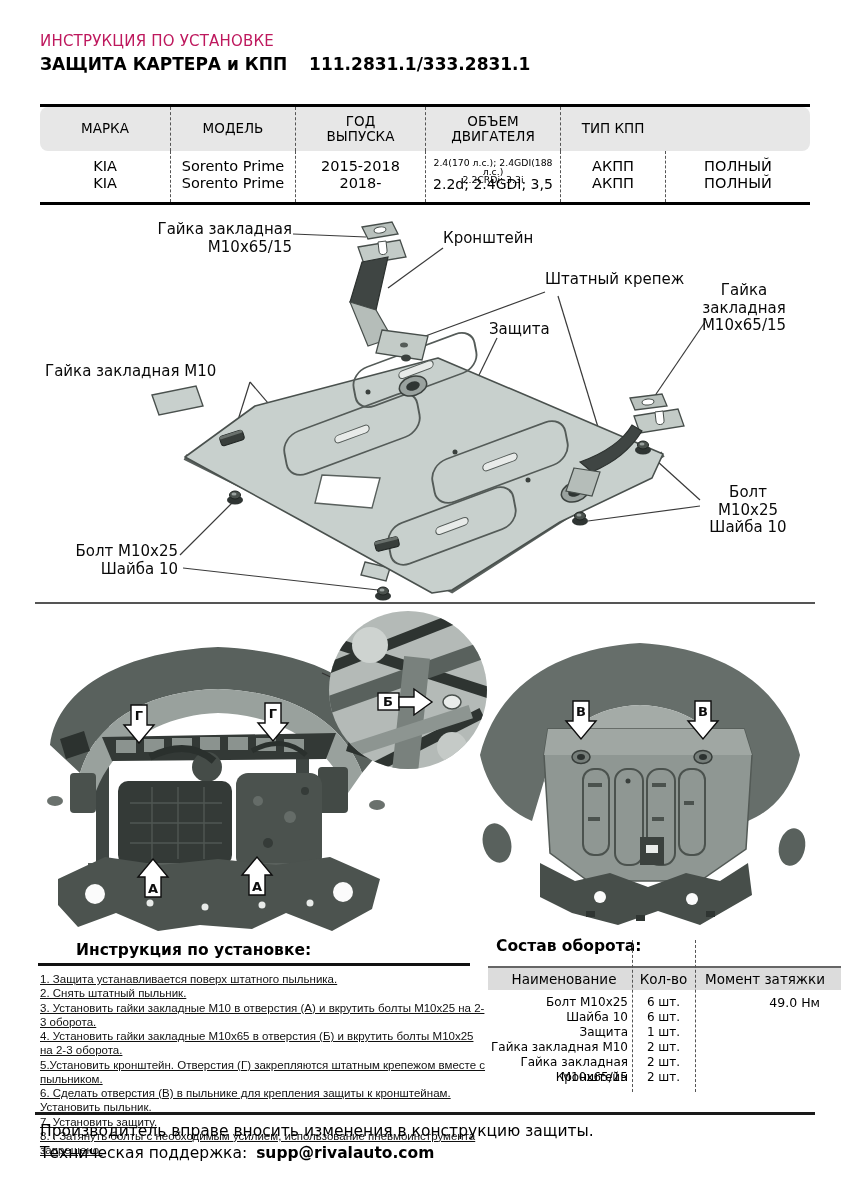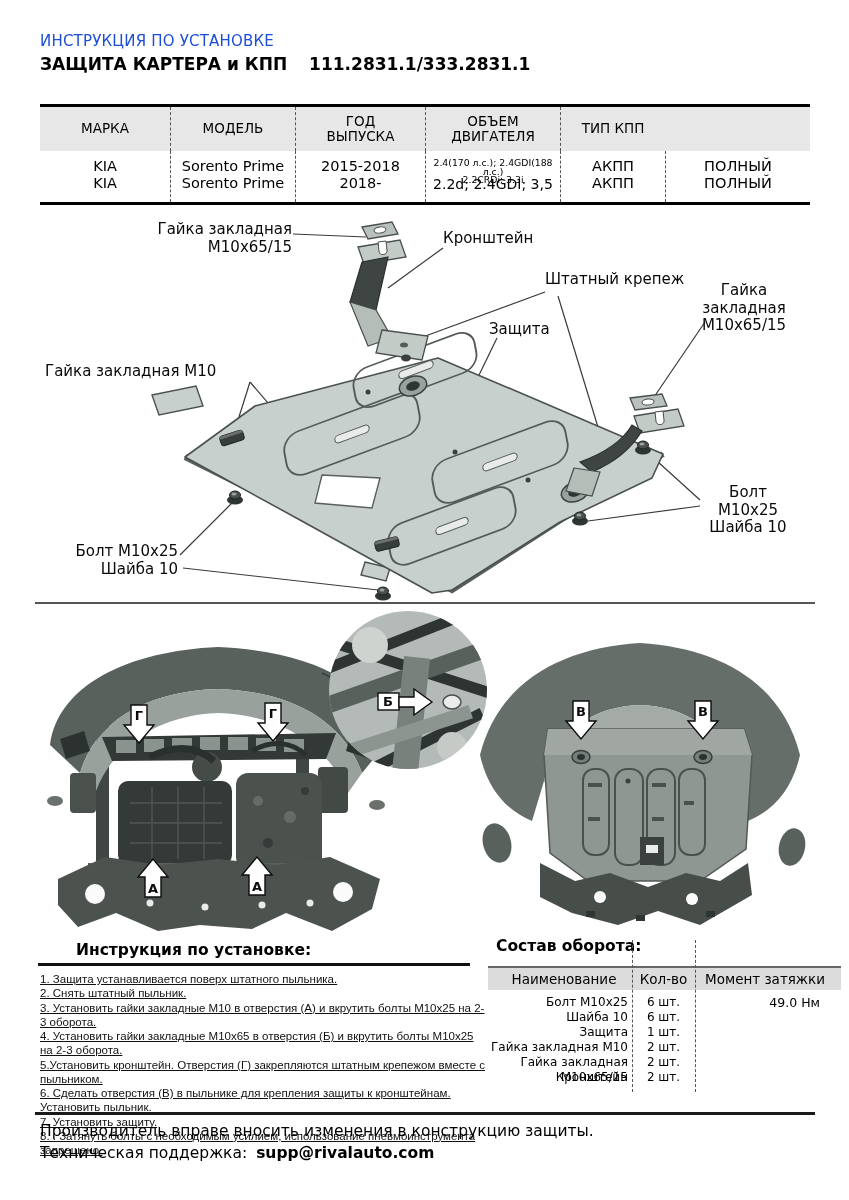--- a/index.html
+++ b/index.html
@@ -4,27 +4,27 @@
 <style>
   html,body{margin:0;padding:0;}
   body{
     width:849px;height:1200px;position:relative;overflow:hidden;
     background:#fff;color:#000;
     font-family:"DejaVu Sans","Liberation Sans",sans-serif;
   }
   .abs{position:absolute;}
 
   
-  .title1{left:40px;top:32px;font-size:15px;letter-spacing:.2px;color:#1d4ed8;}
+  .title1{left:40px;top:32px;font-size:15px;letter-spacing:.2px;color:#be185d;}
   .title2{left:40px;top:54px;font-size:17px;font-weight:bold;white-space:nowrap;}
   .title2 .pn{margin-left:22px;}
 
   
   .ftable{left:40px;top:104px;width:770px;border-top:3px solid #000;border-bottom:3px solid #000;}
-  .frow{display:grid;grid-template-columns:130px 125px 130px 135px 105px 145px;}
+  .frow{display:grid;grid-template-columns:130px 125px 130px 135px 105px 145px;border-radius:8px;}
   .fhead{background:#e7e7e7;min-height:44px;}
   .fcell{display:flex;align-items:center;justify-content:center;text-align:center;
          font-size:13.5px;line-height:1.12;padding:4px 2px;}
   .fcell+.fcell{border-left:1px dashed #555;}
   .fhead .fcell:nth-child(3) div{max-width:80px;}
   .fhead .fcell:nth-child(4) div{max-width:105px;}
   .fhead .fcell:nth-child(6) div{max-width:90px;}
   .fbody .fcell{flex-direction:column;justify-content:flex-start;padding:7px 2px 9px 2px;font-size:14.5px;}
   .fline{height:17px;line-height:17px;}
   .fengine1{height:17px;font-size:9.3px;line-height:8.6px;padding-top:1px;}

